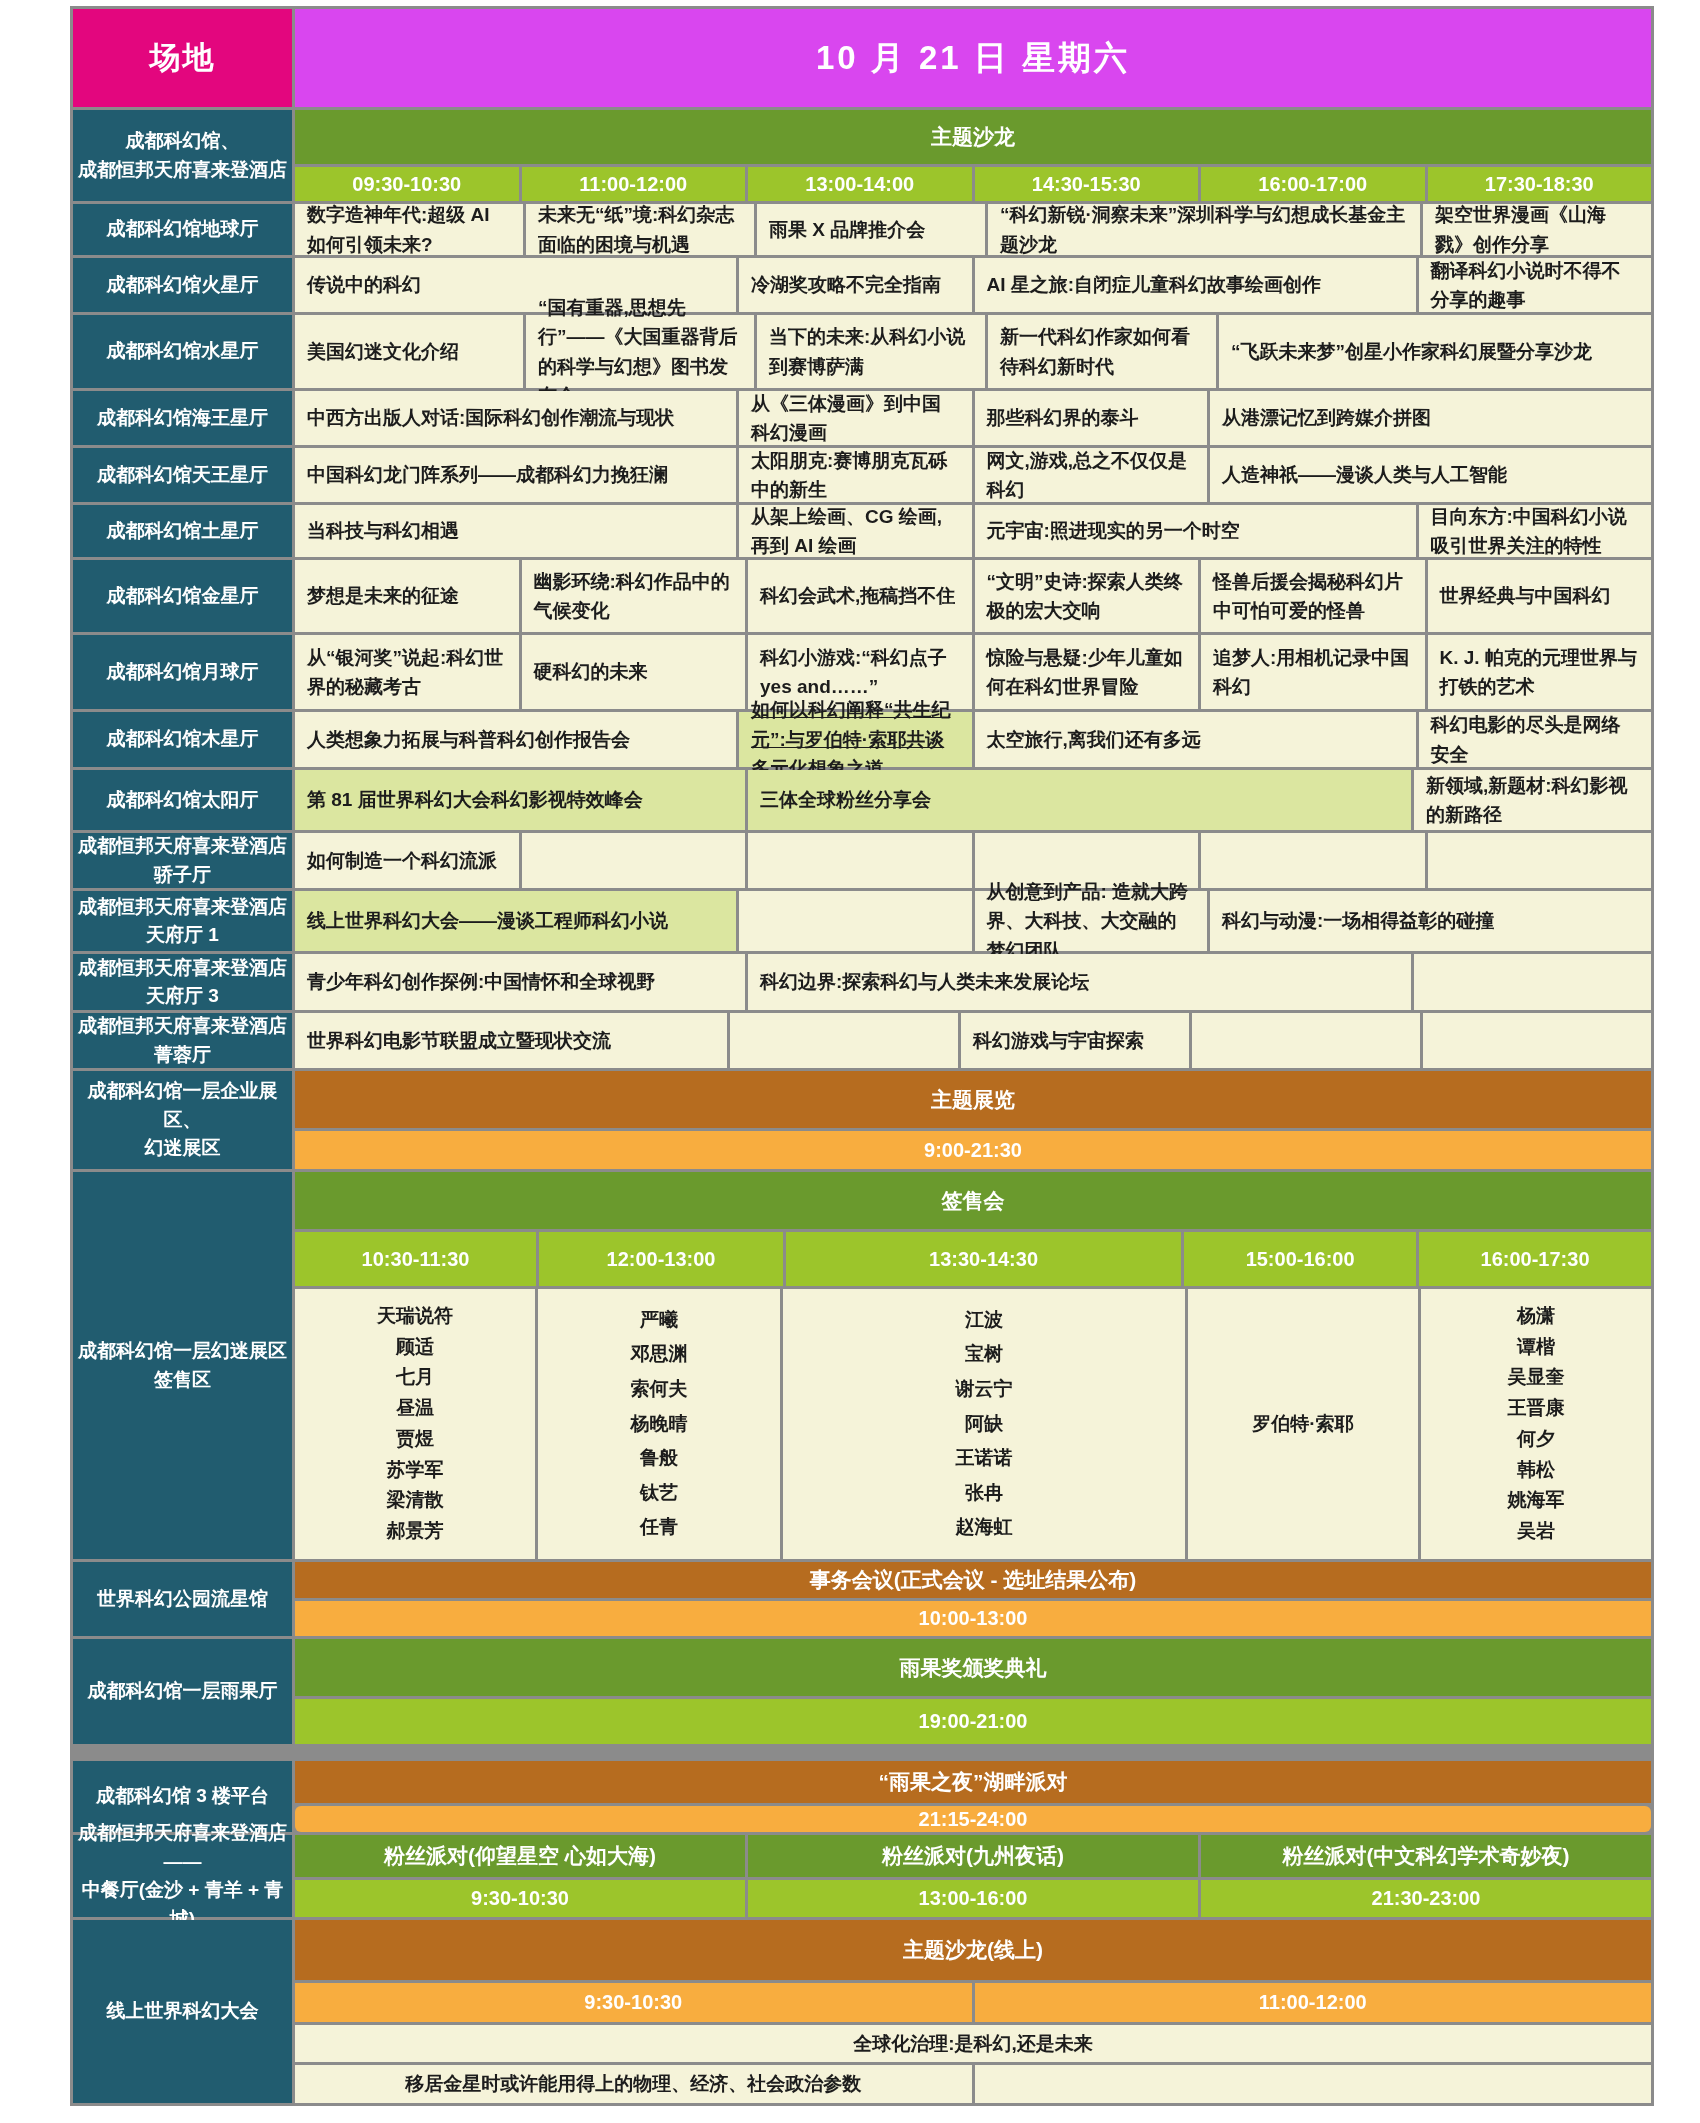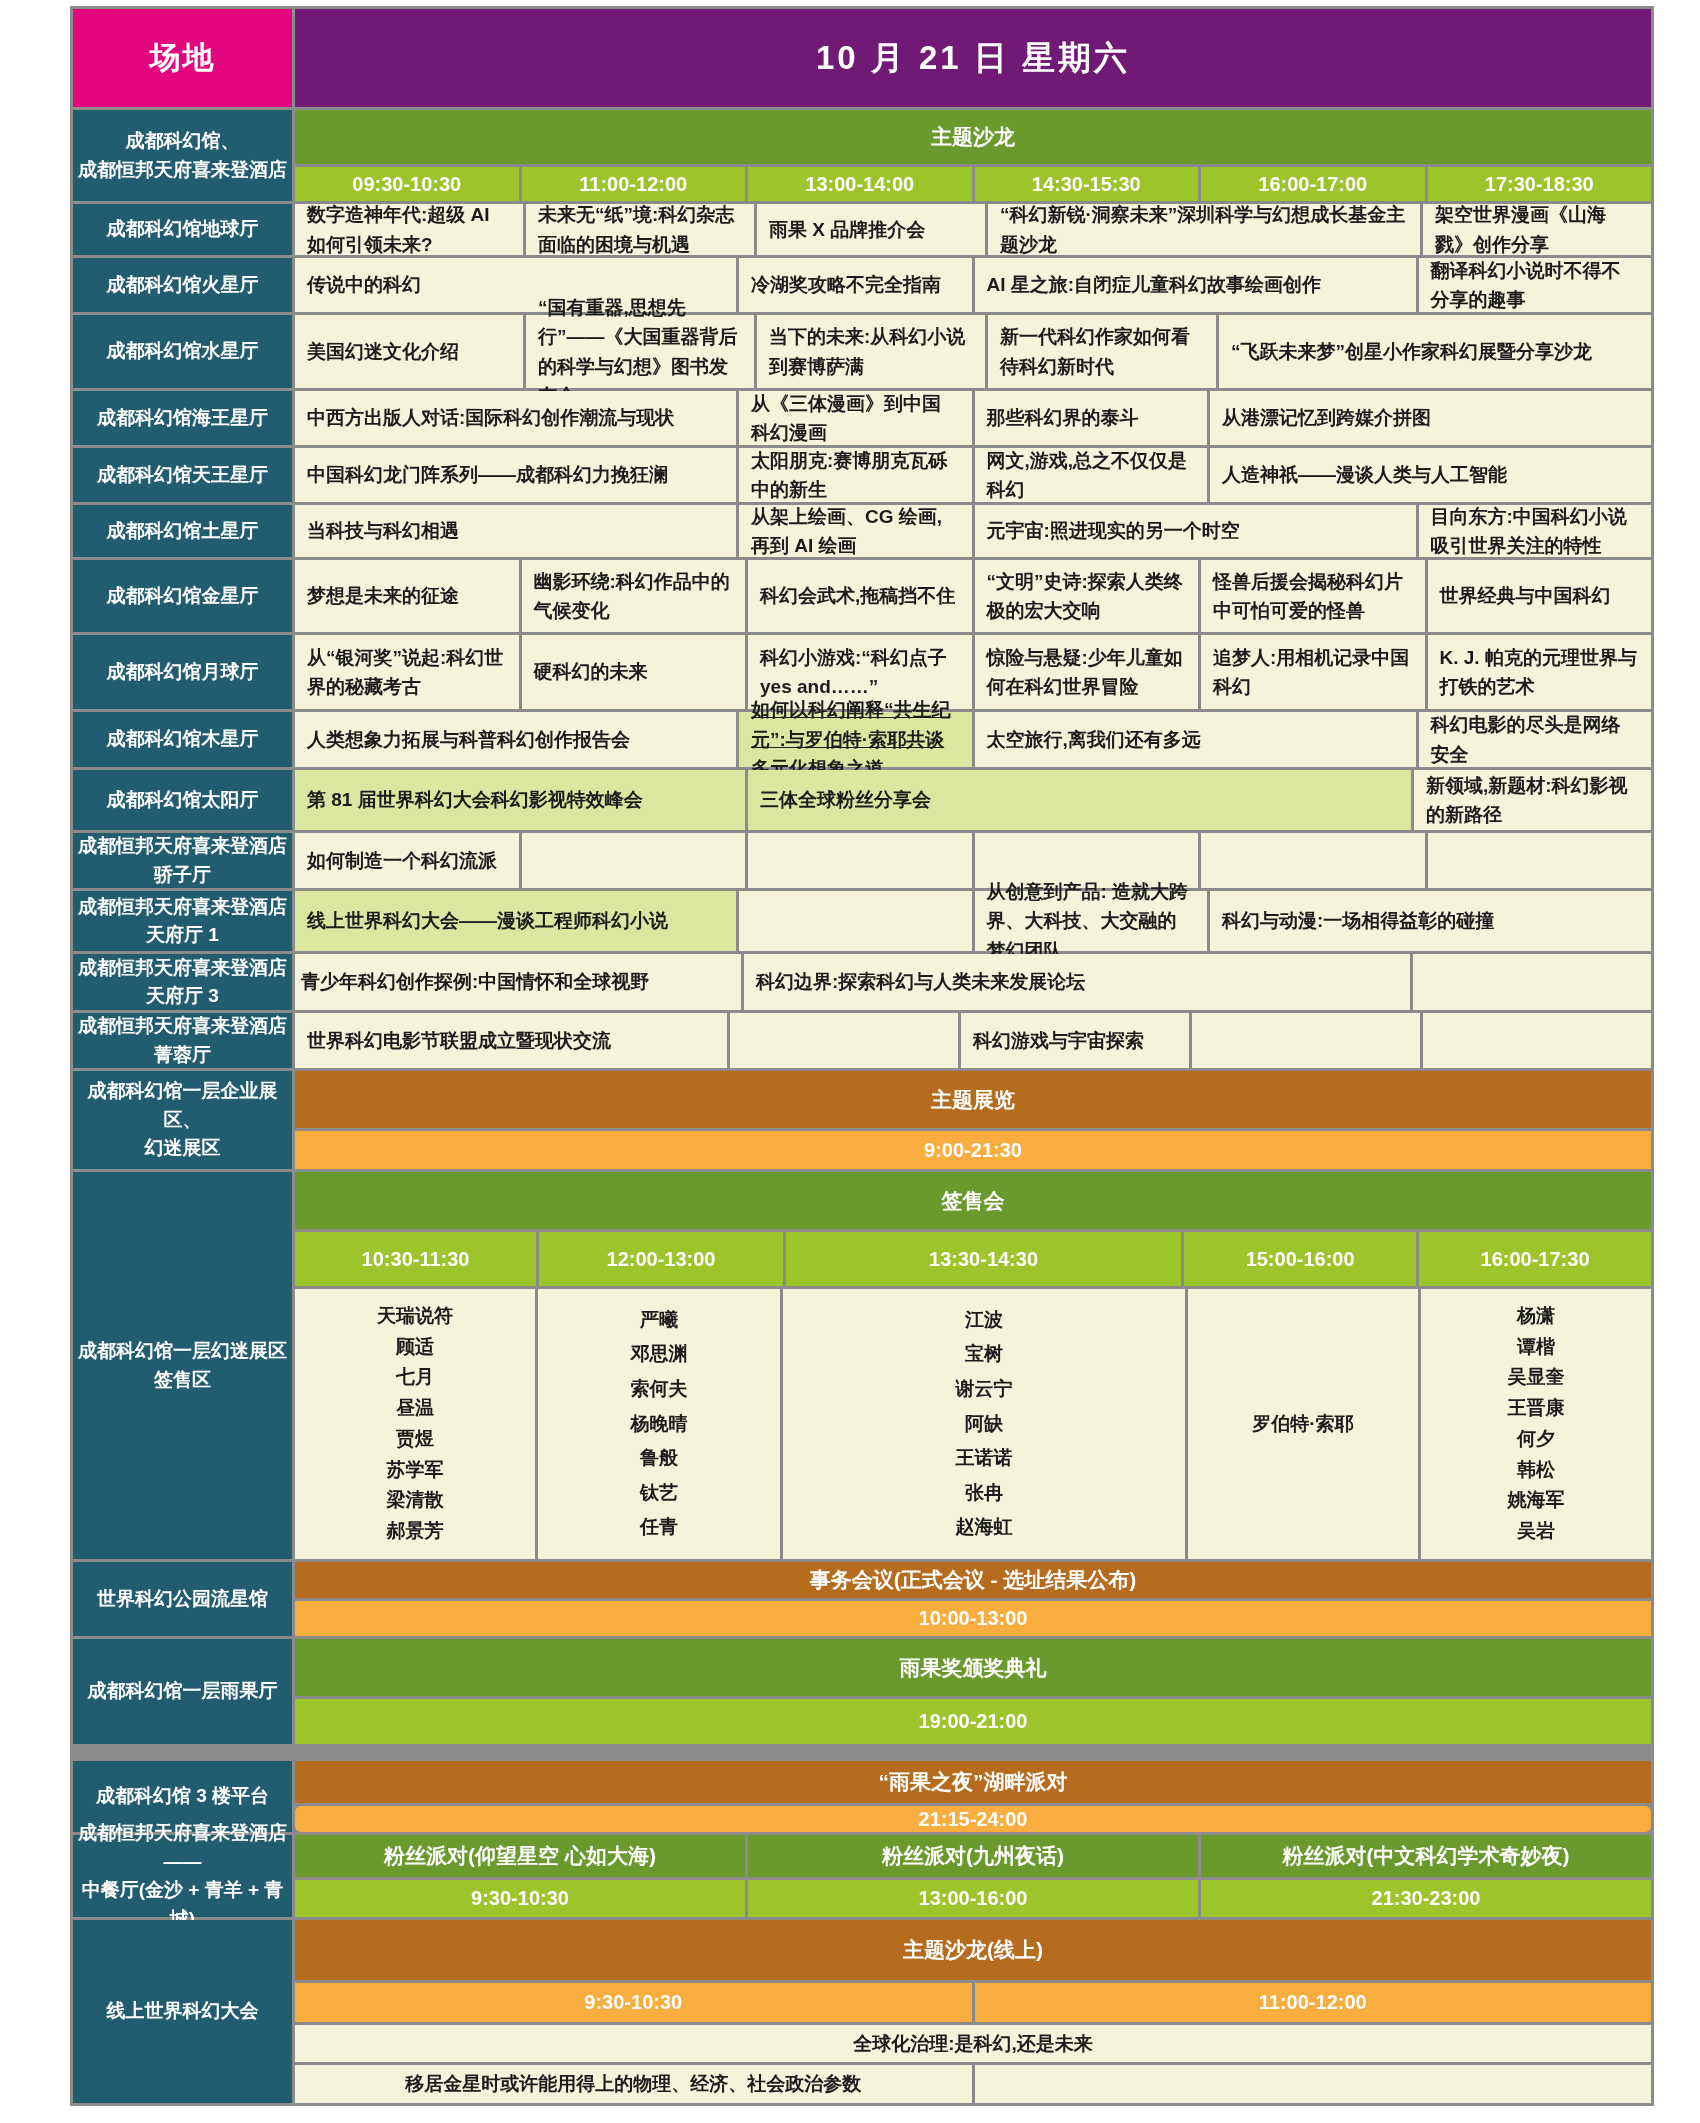--- a/index.html
+++ b/index.html
@@ -15,21 +15,21 @@
   .row{display:flex;gap:3px;min-height:0;}
   .cell{display:flex;align-items:center;padding:4px 12px;background:#F5F3D9;color:#1C1C1C;
         font-weight:700;font-size:19px;line-height:1.55;box-sizing:border-box;min-width:0;}
   .cell.hl{background:#DBE6A0;}
   .band{display:flex;align-items:center;justify-content:center;text-align:center;
         color:#fff;font-weight:700;font-size:21px;padding:2px 10px;box-sizing:border-box;}
   .green{background:#6A9A2D;}
   .brightgreen{background:#9CC52B;}
   .brown{background:#B66C1F;}
   .orange{background:#F8AD3F;}
-  .datecell{background:#701a75;color:#fff;font-weight:700;font-size:33px;letter-spacing:3px;
+  .datecell{background:#d946ef;color:#fff;font-weight:700;font-size:33px;letter-spacing:3px;
             display:flex;align-items:center;justify-content:center;}
   .thead{font-size:20px;}
   .authors{flex-direction:column;justify-content:space-evenly;align-items:center;text-align:center;padding:8px 4px;}
   .authors div{line-height:1.2;}
   .ctr{justify-content:center;text-align:center;}
 </style>
 </head>
 <body>
 
 <div class="page">
@@ -167,21 +167,21 @@
         <div class="row" style="flex: 1 1 0%;">
           <div class="cell hl" style="flex: 2 1 0px;">线上世界科幻大会——漫谈工程师科幻小说</div>
           <div class="cell" style="flex: 1 1 0px;"></div>
           <div class="cell" style="flex: 1 1 0px;">从创意到产品: 造就大跨界、大科技、大交融的梦幻团队</div>
           <div class="cell" style="flex: 2 1 0px;">科幻与动漫:一场相得益彰的碰撞</div>
         </div>
       </div>
       <div class="sec" style="height: 56px;">
         <div class="vcell">成都恒邦天府喜来登酒店天府厅 3</div>
         <div class="row" style="flex: 1 1 0%;">
-          <div class="cell" style="flex: 2 1 0px; padding-left: 6px;">青少年科幻创作探例:中国情怀和全球视野</div>
+          <div class="cell" style="flex: 2 1 0px;">青少年科幻创作探例:中国情怀和全球视野</div>
           <div class="cell" style="flex: 3 1 0px;">科幻边界:探索科幻与人类未来发展论坛</div>
           <div class="cell" style="flex: 1 1 0px;"></div>
         </div>
       </div>
       <div class="sec" style="height: 55px;">
         <div class="vcell">成都恒邦天府喜来登酒店菁蓉厅</div>
         <div class="row" style="flex: 1 1 0%;">
           <div class="cell" style="flex: 2 1 0px;">世界科幻电影节联盟成立暨现状交流</div>
           <div class="cell" style="flex: 1 1 0px;"></div>
           <div class="cell" style="flex: 1 1 0px;">科幻游戏与宇宙探索</div>

